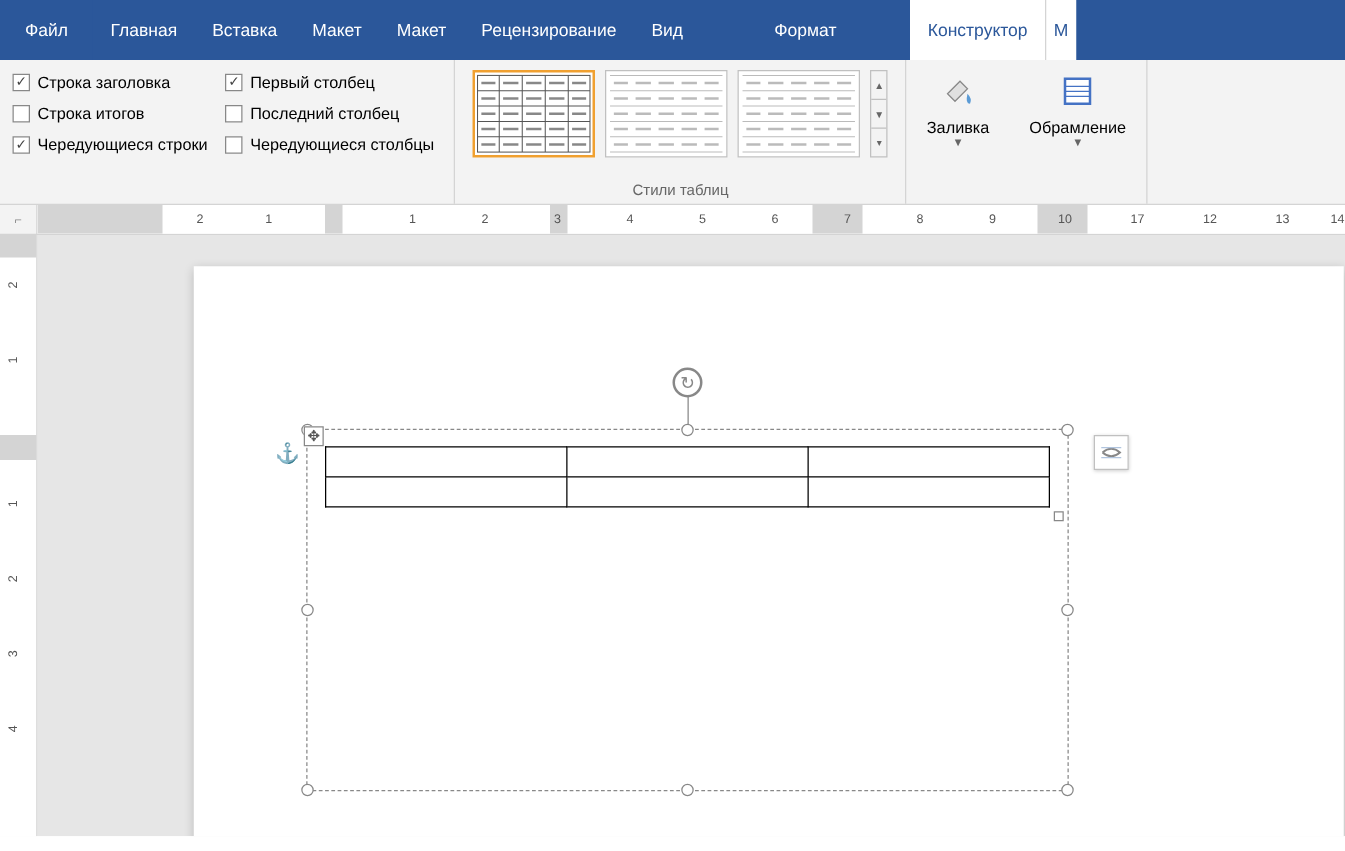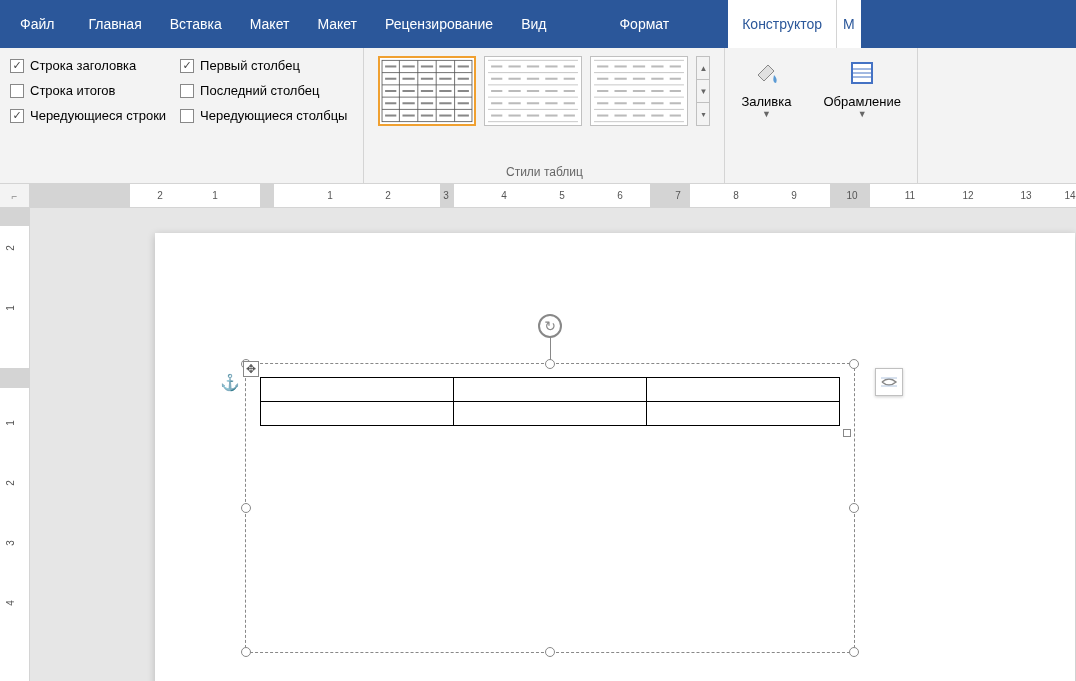--- a/index.html
+++ b/index.html
@@ -6,21 +6,21 @@
     body { font-family: 'Segoe UI', Tahoma, sans-serif; font-size: 13px; background: #fff; overflow: hidden; }
     
     
     .menubar { background: #2b579a; height: 48px; display: flex; align-items: stretch; }
     .menubar-item { color: #fff; padding: 0 14px; display: flex; align-items: center; cursor: pointer; font-size: 14px; }
     .menubar-item.file { background: #2b579a; padding: 15px 20px; text-align: center; }
     .menubar-item.active { background: #fff; color: #2b579a; }
     .menubar-gap { width: 45px; }
     
     
-    .ribbon { background: #f3f3f3; border-bottom: 1px solid #d4d4d4; display: flex; height: 136px; }
+    .ribbon { background: #f3f3f3; border-bottom: 1px solid #d4d4d4; display: flex; height: 116px; }
     .ribbon-group { display: flex; flex-direction: column; border-right: 1px solid #d4d4d4; padding: 4px 6px 2px 6px; }
     .ribbon-group-content { flex: 1; display: flex; align-items: flex-start; }
     .ribbon-group-label { text-align: center; color: #666; font-size: 12px; padding: 2px 0; }
     
     
     .check-col { display: flex; flex-direction: column; gap: 10px; padding: 6px 10px 0 4px; }
     .check-row { display: flex; align-items: center; gap: 6px; white-space: nowrap; }
     .check-box { width: 14px; height: 14px; border: 1px solid #888; background: #fff; display: flex; align-items: center; justify-content: center; font-size: 11px; color: #444; }
     .check-box.checked::before { content: "✓"; }
     
@@ -310,21 +310,21 @@
     <div class="ruler-tick" style="left:300px">1</div>
     <div class="ruler-tick" style="left:358px">2</div>
     <div class="ruler-tick" style="left:416px">3</div>
     <div class="ruler-tick" style="left:474px">4</div>
     <div class="ruler-tick" style="left:532px">5</div>
     <div class="ruler-tick" style="left:590px">6</div>
     <div class="ruler-tick" style="left:648px">7</div>
     <div class="ruler-tick" style="left:706px">8</div>
     <div class="ruler-tick" style="left:764px">9</div>
     <div class="ruler-tick" style="left:822px">10</div>
-    <div class="ruler-tick" style="left:880px">11</div>
+    <div class="ruler-tick" style="left:880px">17</div>
     <div class="ruler-tick" style="left:938px">12</div>
     <div class="ruler-tick" style="left:996px">13</div>
     <div class="ruler-tick" style="left:1040px">14</div>
   </div>
 </div>
 
 <div class="doc-area">
   <div class="ruler-v">
     <div class="ruler-v-gray" style="top:0;height:18px;"></div>
     <div class="ruler-v-gray" style="top:160px;height:20px;"></div>

